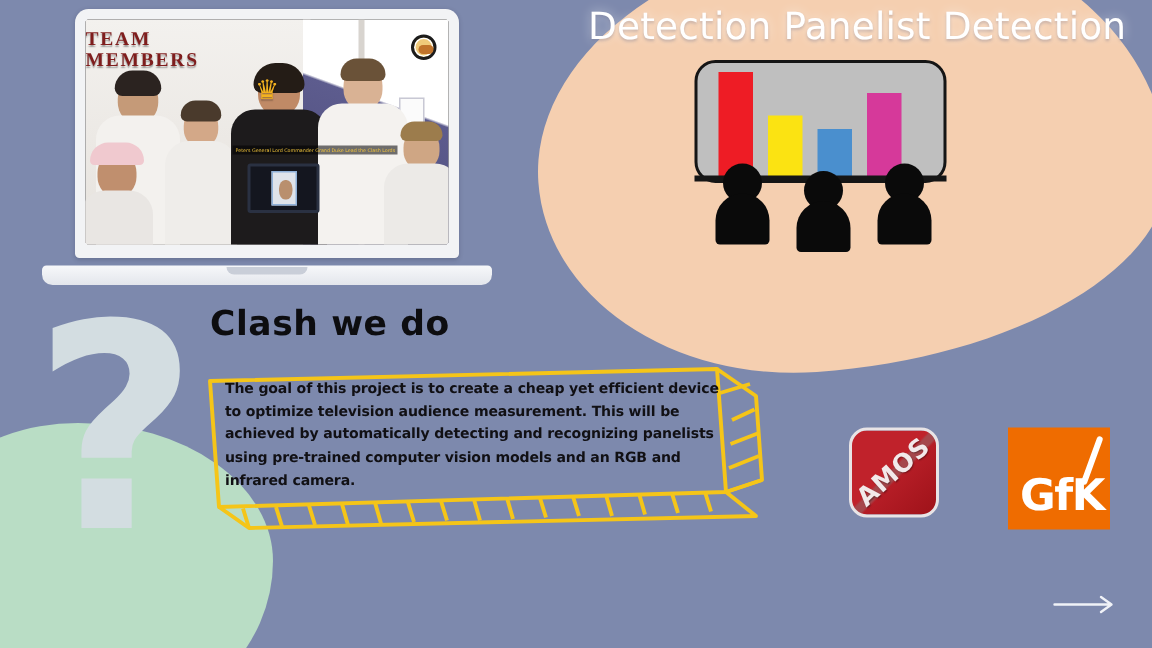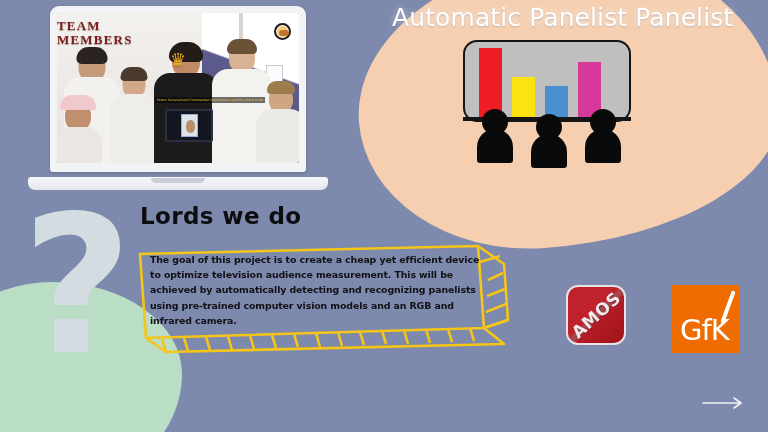--- a/index.html
+++ b/index.html
@@ -270,21 +270,21 @@
   .gfk {
     position:absolute; left:106px; top:0; width:68px; height:68px;
     background:#ef6c00;
     position:absolute;
     overflow:hidden;
   }
   .gfk span {
     position:absolute; left:8px; top:50%; transform:translateY(-50%);
     color:#ffffff;
     font-family:"DejaVu Sans", sans-serif;
-    font-weight:400;
+    font-weight:700;
     font-size:29px;
     letter-spacing:-1px;
     margin-top:11px;
   }
   .gfk .swoosh {
     position:absolute; right:10px; top:5px;
     width:4px; height:34px; background:#ffffff;
     transform:rotate(20deg);
     border-radius:2px;
   }
@@ -297,21 +297,21 @@
 </style>
 </head>
 <body>
 
 <div class="slide" style="background: rgb(125, 137, 173);">
 
   <div class="peach-blob" style="background: rgb(245, 207, 176);"></div>
   <div class="green-blob" style="background: rgb(185, 221, 197);"></div>
   <div class="qmark" style="color: rgb(211, 221, 225);">?</div>
 
-  <div class="slide-title">Automatic Panelist Panelist</div>
+  <div class="slide-title">Detection Panelist Detection</div>
 
   <div class="laptop">
     <div class="laptop-lid">
       <div class="laptop-screen">
         <div class="photo">
           <div class="wall-left"></div>
           <div class="wall-right"></div>
           <div class="doorframe"></div>
           <div class="sticker"></div>
           <div class="poster"></div>
@@ -381,21 +381,21 @@
           <div class="h"></div>
           <div class="b"></div>
         </div>
       <div class="fig f3">
           <div class="h"></div>
           <div class="b"></div>
         </div>
     </div>
   </div>
 
-  <div class="whatwedo">Lords we do</div>
+  <div class="whatwedo">Clash we do</div>
 
   <div class="callout">
     <svg viewBox="0 0 376 112" preserveAspectRatio="none">
       <g fill="none" stroke="#f5c518" stroke-width="2.6" stroke-linejoin="round">
         <path d="M4 12 L342 4 L348 86 L10 96 Z"></path>
         <path d="M342 4 L368 22 L372 78 L348 86"></path>
         <path d="M10 96 L30 110 L368 102 L348 86"></path>
         <path d="M348 86 L372 78 M350 70 L370 62 M351 54 L369 47 M352 38 L367 31 M344 20 L364 14"></path>
         <path d="M30 110 L26 97 M52 109 L48 96 M74 108 L70 95 M96 108 L92 94 M118 107 L114 93
                  M140 106 L136 93 M162 105 L158 92 M184 105 L180 91 M206 104 L202 90

